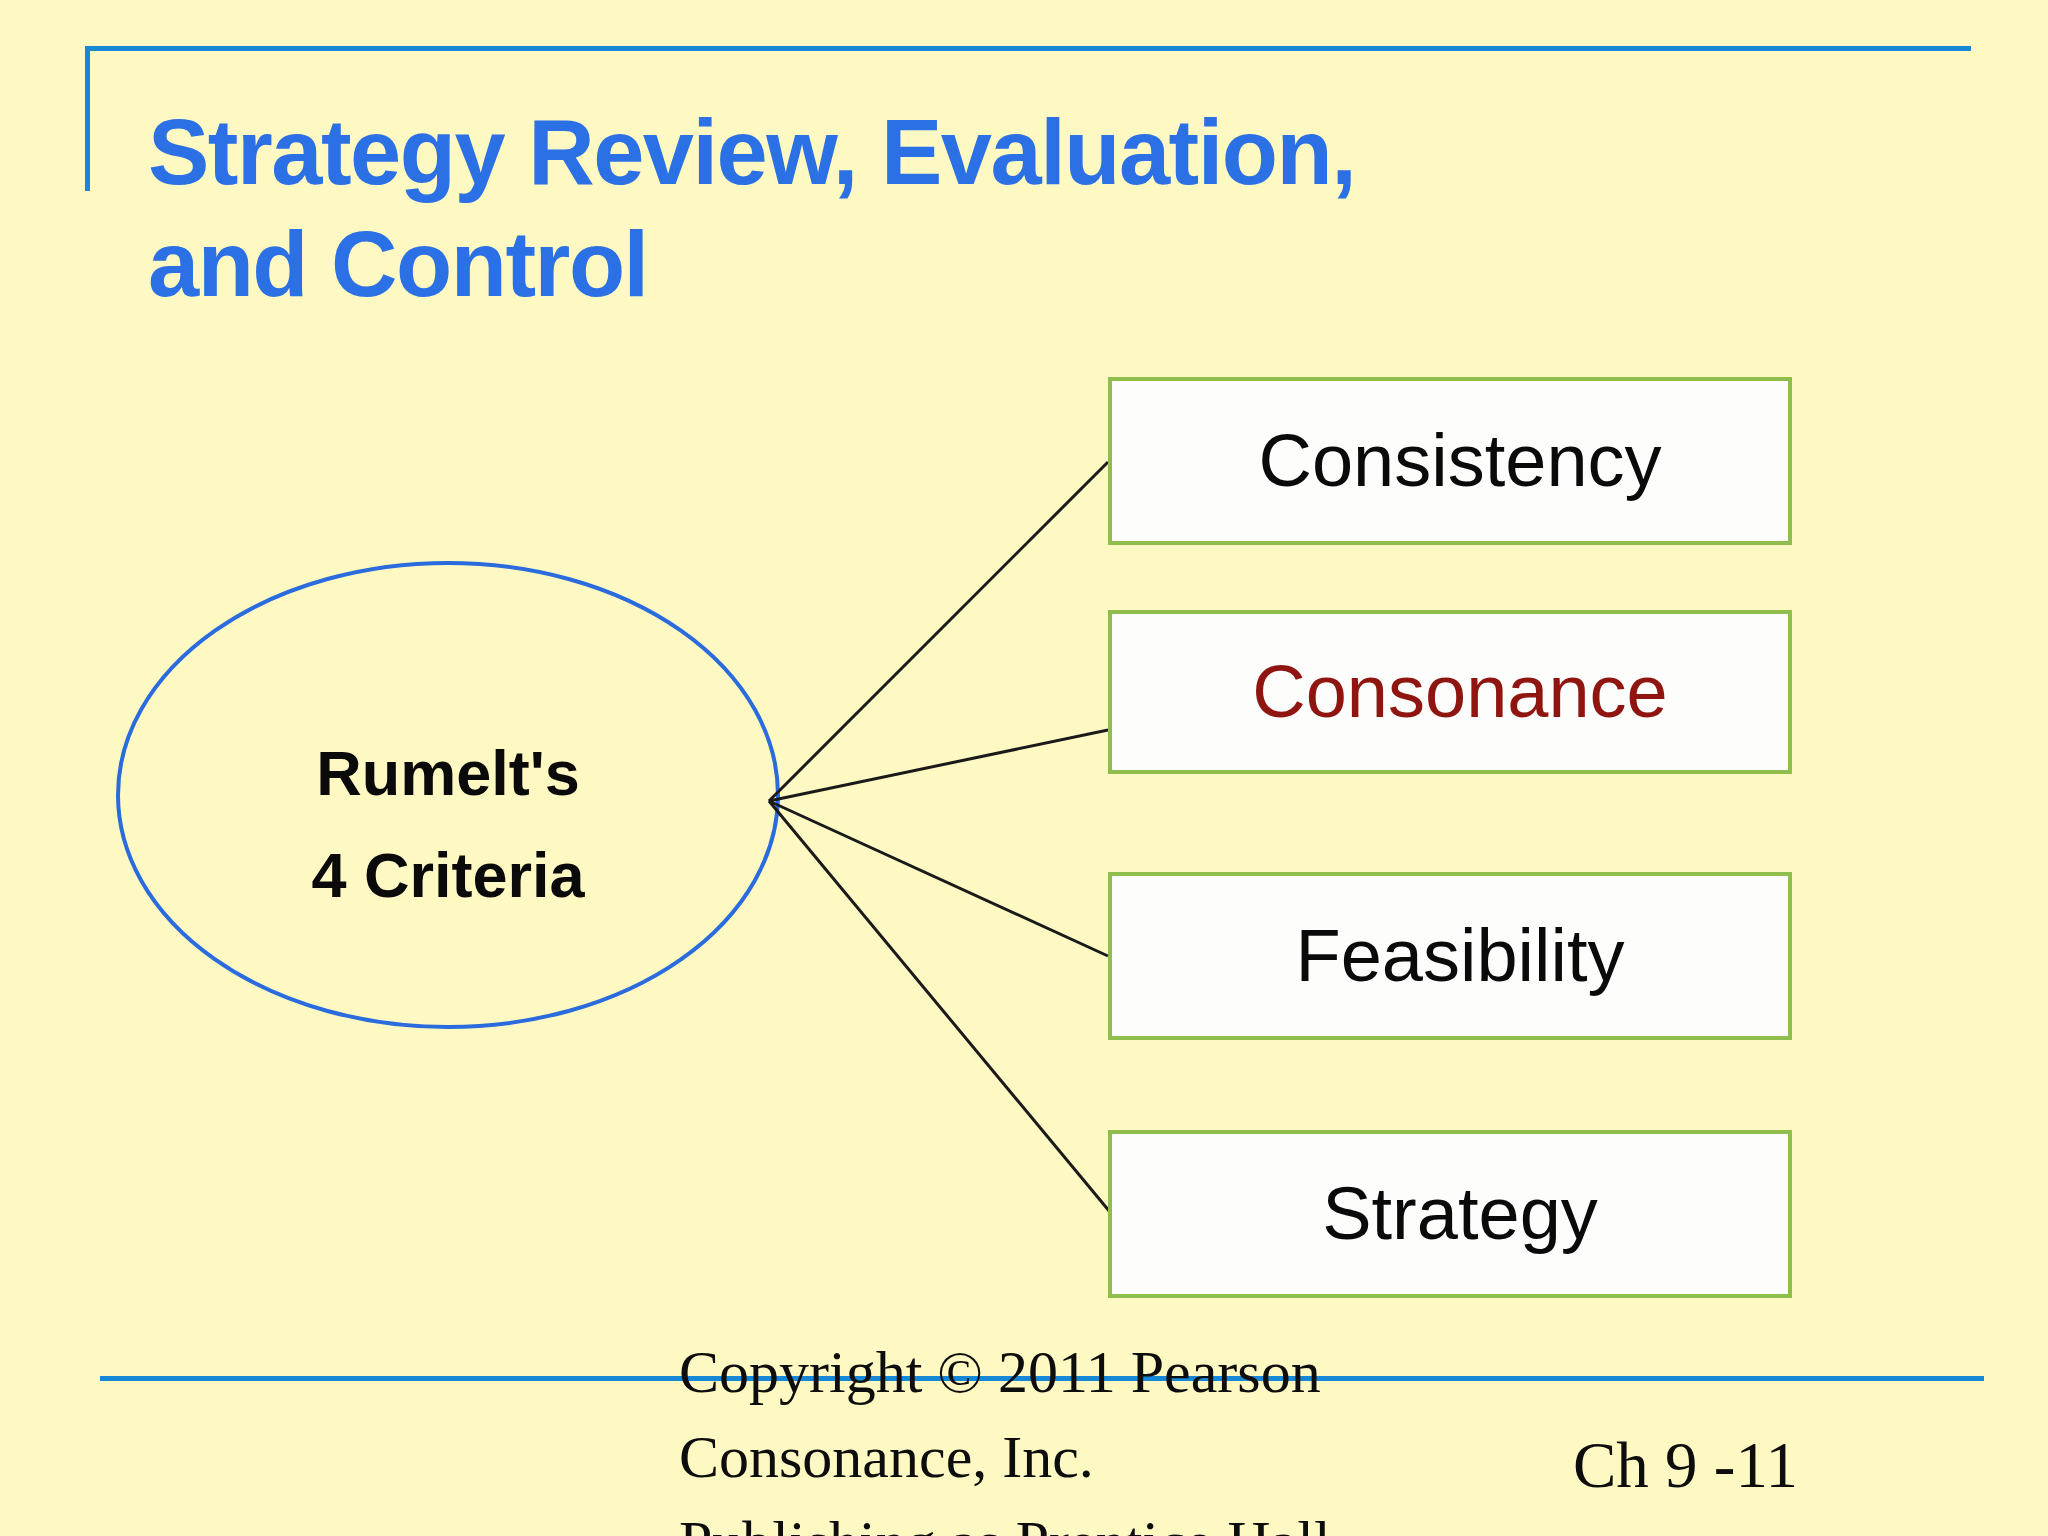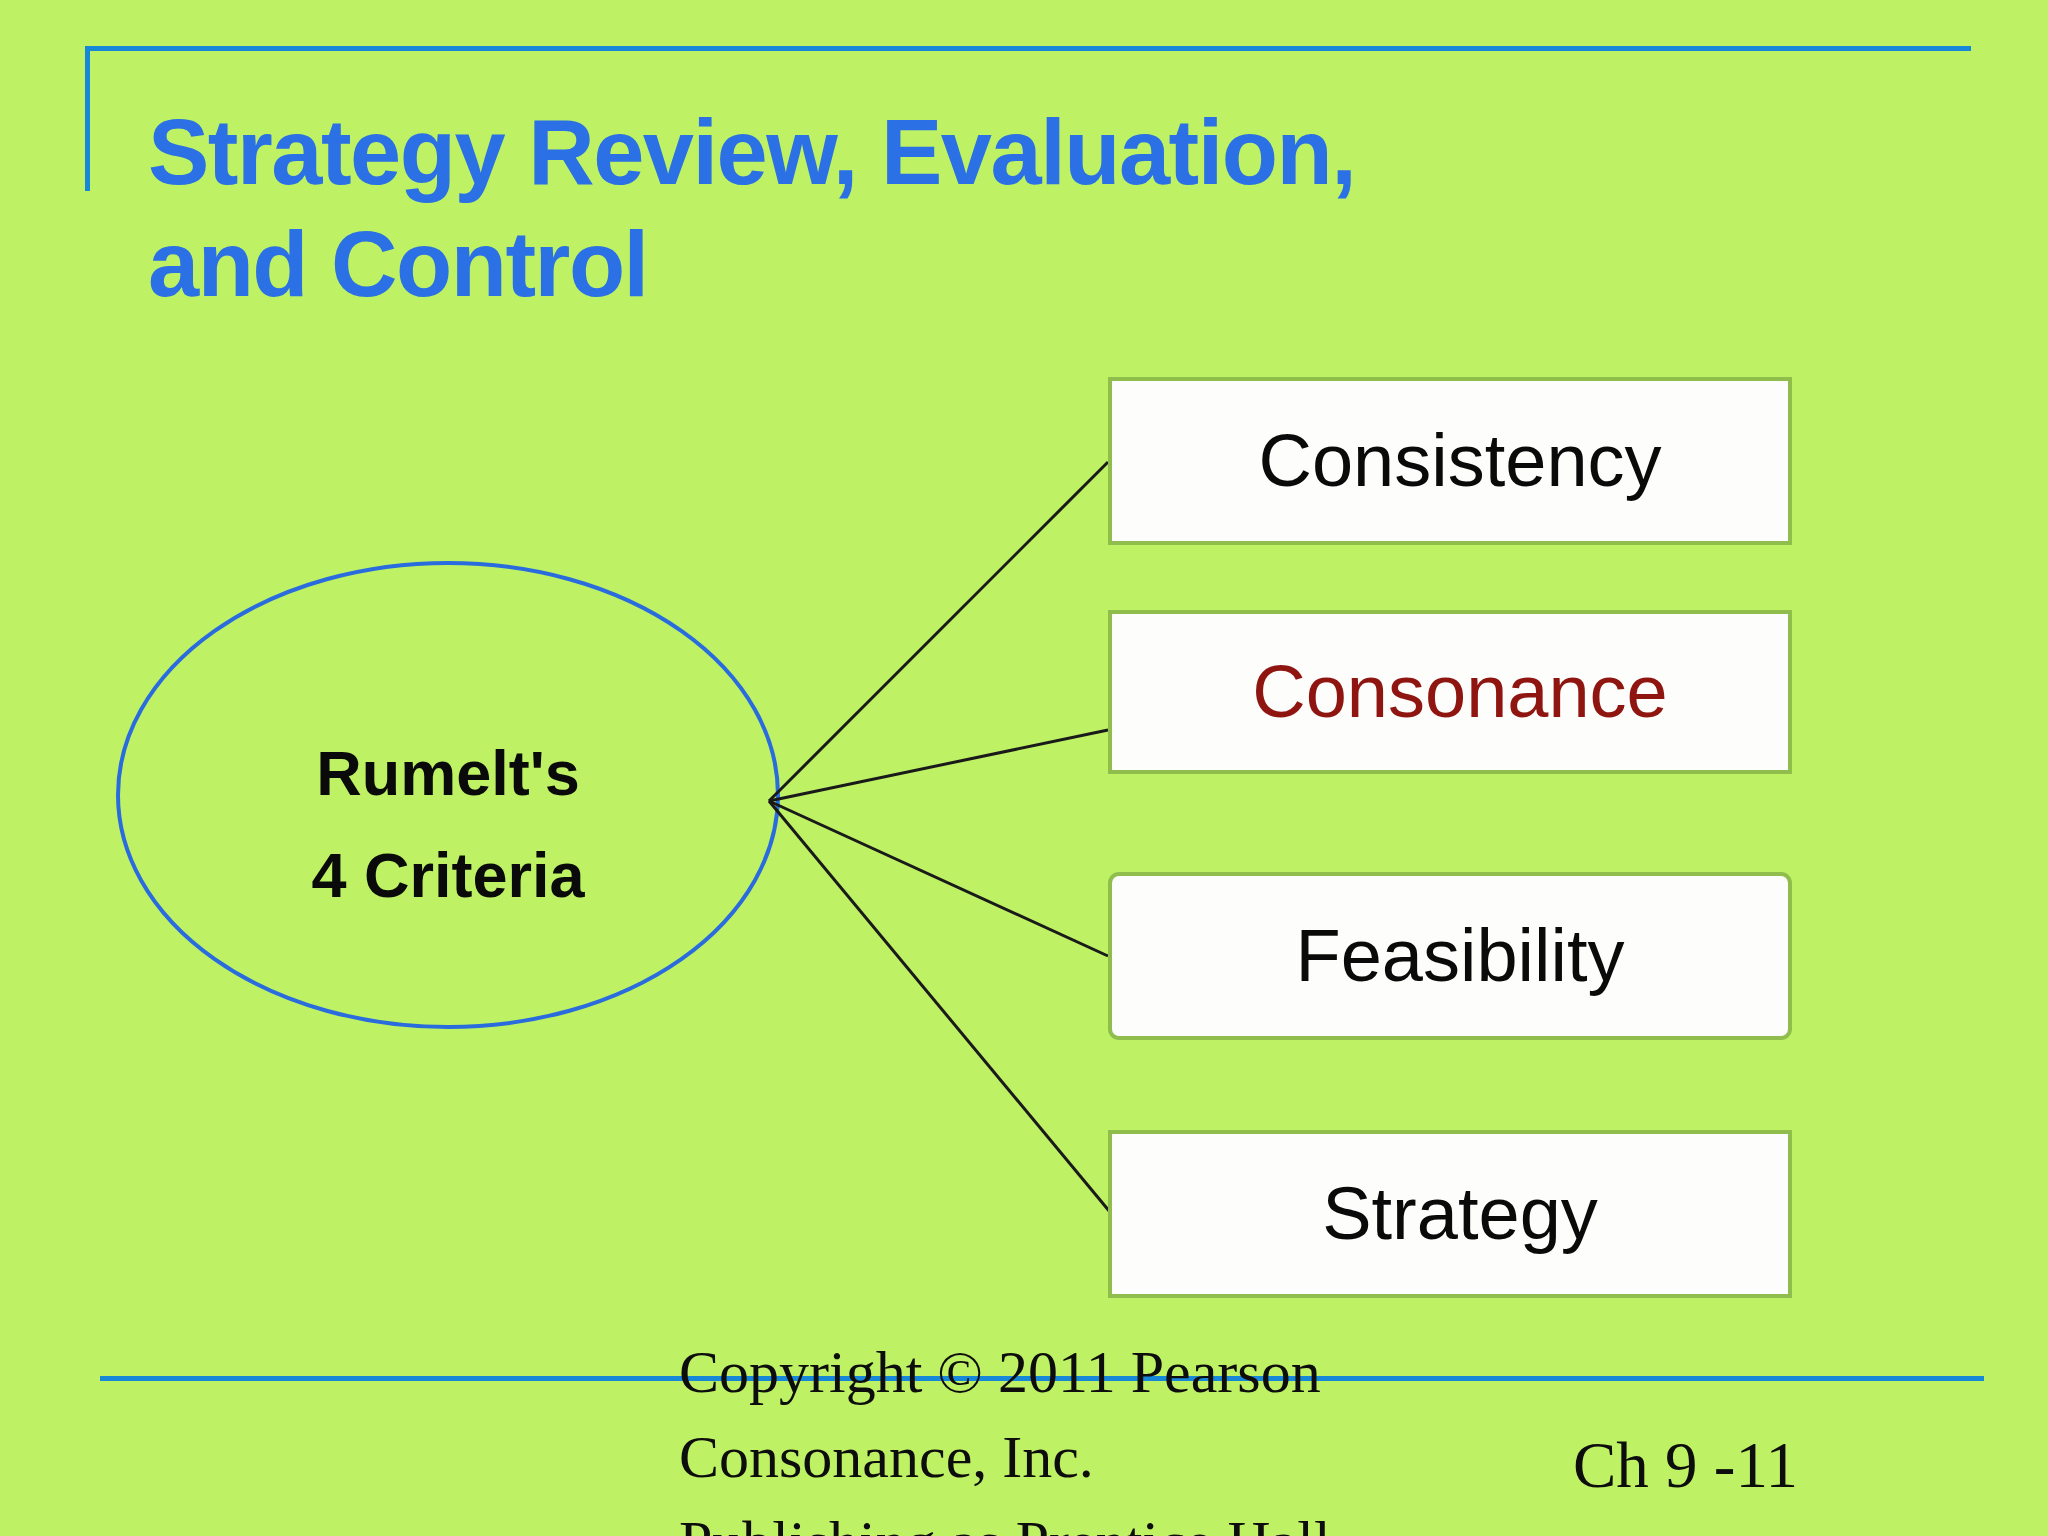--- a/index.html
+++ b/index.html
@@ -1,19 +1,19 @@
 <!DOCTYPE html>
 <html><head>
 <meta charset="utf-8">
 <style>
   html,body{margin:0;padding:0;background:#e8e8e8;}
   .slide{
     position:relative;
     width:2048px;height:1536px;
-    background:#bef264;
+    background:#fef9c3;
     overflow:hidden;
     font-family:"Liberation Sans","DejaVu Sans",sans-serif;
   }
   .rule{position:absolute;z-index:1;}
   .title{
     position:absolute;left:148px;top:96px;z-index:2;
     font-size:92px;font-weight:bold;line-height:112px;
     letter-spacing:-1.5px;white-space:nowrap;
   }
   .title span{display:block;}
@@ -27,21 +27,21 @@
   .criteria-box{
     position:absolute;left:1108px;width:684px;height:168px;z-index:2;
     box-sizing:border-box;border:4px solid #8fbe4d;background:#fdfdfc;
     display:flex;align-items:center;justify-content:center;
   }
   .criteria-box .label{
     font-size:74px;line-height:1;color:#0a0a0a;white-space:nowrap;margin-left:20px;
   }
   .box-1{top:377px;}
   .box-2{top:610px;height:164px;}
-  .box-3{top:872px;border-radius:11px;}
+  .box-3{top:872px;}
   .box-4{top:1130px;}
   .footer-text{
     position:absolute;left:655px;top:1330px;z-index:3;
     font-family:"Liberation Serif","DejaVu Serif",serif;
     font-size:60px;line-height:85px;color:#0d0d0d;white-space:nowrap;
   }
   .footer-text span{display:block;margin-left:24px;}
   .page-label{
     position:absolute;left:1573px;top:1428px;z-index:3;
     font-family:"Liberation Serif","DejaVu Serif",serif;

